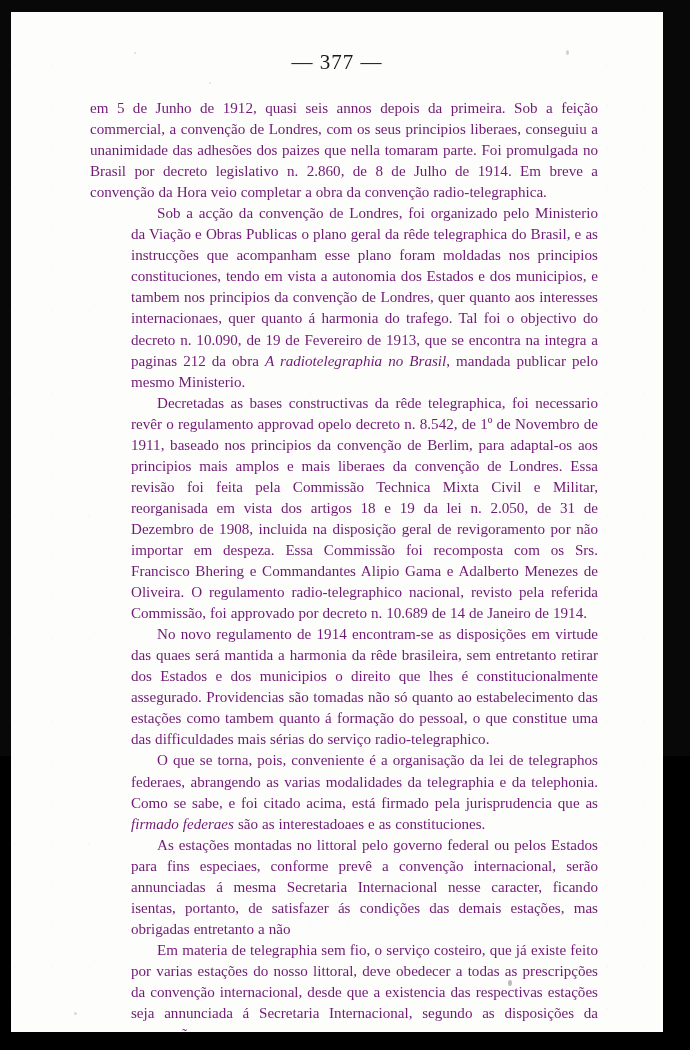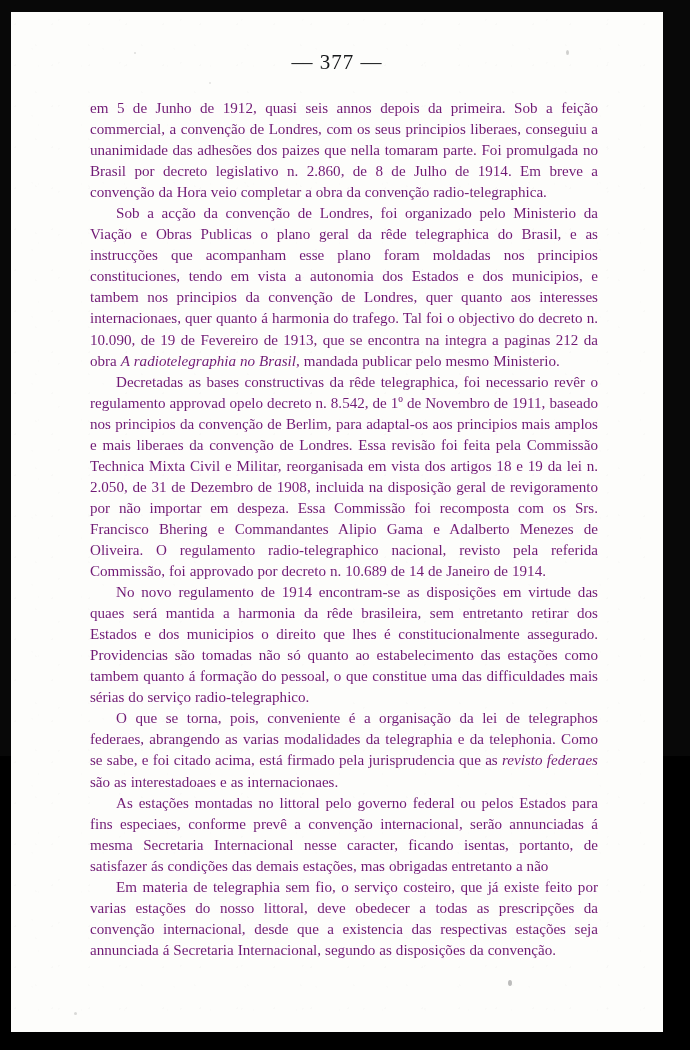--- a/index.html
+++ b/index.html
@@ -85,20 +85,21 @@
     hyphens: manual;
     -webkit-hyphens: manual;
   }
 
   p.body-para.no-indent {
     text-indent: 0;
   }
 
   p.body-para + p.body-para {
     margin-top: 0px;
+    margin-left: 41px;
   }
 
   .work-title {
     font-style: italic;
   }
 
   
   .speck {
     position: absolute;
     background: rgba(20,20,20,0.55);
@@ -126,21 +127,21 @@
     <div class="text-block">
 
       <p class="body-para no-indent">em 5 de Junho de 1912, quasi seis annos depois da primeira. Sob a feição commercial, a convenção de Londres, com os seus principios liberaes, conseguiu a unanimidade das adhesões dos paizes que nella tomaram parte. Foi promulgada no Brasil por decreto legislativo n. 2.860, de 8 de Julho de 1914. Em breve a convenção da Hora veio completar a obra da convenção radio-telegraphica.</p>
 
       <p class="body-para"><span>Sob a acção da convenção de Londres, foi organizado pelo Ministerio da Viação e Obras Publicas o plano geral da rêde telegraphica do Brasil, e as instrucções que acompanham esse plano foram moldadas nos principios constituciones, tendo em vista a autonomia dos Estados e dos municipios, e tambem nos principios da convenção de Londres, quer quanto aos interesses internacionaes, quer quanto á harmonia do trafego. Tal foi o objectivo do decreto n. 10.090, de 19 de Fevereiro de 1913, que se encontra na integra a paginas 212 da obra </span><span class="work-title">A radiotelegraphia no Brasil</span><span>, mandada publicar pelo mesmo Ministerio.</span></p>
 
       <p class="body-para">Decretadas as bases constructivas da rêde telegraphica, foi necessario revêr o regulamento approvad opelo decreto n. 8.542, de 1º de Novembro de 1911, baseado nos principios da convenção de Berlim, para adaptal-os aos principios mais amplos e mais liberaes da convenção de Londres. Essa revisão foi feita pela Commissão Technica Mixta Civil e Militar, reorganisada em vista dos artigos 18 e 19 da lei n. 2.050, de 31 de Dezembro de 1908, incluida na disposição geral de revigoramento por não importar em despeza. Essa Commissão foi recomposta com os Srs. Francisco Bhering e Commandantes Alipio Gama e Adalberto Menezes de Oliveira. O regulamento radio-telegraphico nacional, revisto pela referida Commissão, foi approvado por decreto n. 10.689 de 14 de Janeiro de 1914.</p>
 
       <p class="body-para">No novo regulamento de 1914 encontram-se as disposições em virtude das quaes será mantida a harmonia da rêde brasileira, sem entretanto retirar dos Estados e dos municipios o direito que lhes é constitucionalmente assegurado. Providencias são tomadas não só quanto ao estabelecimento das estações como tambem quanto á formação do pessoal, o que constitue uma das difficuldades mais sérias do serviço radio-telegraphico.</p>
 
-      <p class="body-para"><span>O que se torna, pois, conveniente é a organisação da lei de telegraphos federaes, abrangendo as varias modalidades da telegraphia e da telephonia. Como se sabe, e foi citado acima, está firmado pela jurisprudencia que as </span><span class="work-title">revisto federaes</span><span> são as interestadoaes e as internacionaes.</span></p>
+      <p class="body-para"><span>O que se torna, pois, conveniente é a organisação da lei de telegraphos federaes, abrangendo as varias modalidades da telegraphia e da telephonia. Como se sabe, e foi citado acima, está firmado pela jurisprudencia que as </span><span class="work-title">firmado federaes</span><span> são as interestadoaes e as constituciones.</span></p>
 
       <p class="body-para">As estações montadas no littoral pelo governo federal ou pelos Estados para fins especiaes, conforme prevê a convenção internacional, serão annunciadas á mesma Secretaria Internacional nesse caracter, ficando isentas, portanto, de satisfazer ás condições das demais estações, mas obrigadas entretanto a não</p>
 
       <p class="body-para">Em materia de telegraphia sem fio, o serviço costeiro, que já existe feito por varias estações do nosso littoral, deve obedecer a todas as prescripções da convenção internacional, desde que a existencia das respectivas estações seja annunciada á Secretaria Internacional, segundo as disposições da convenção.</p>
 
     </div>
   </div>
 </div>
 
 </body></html>

